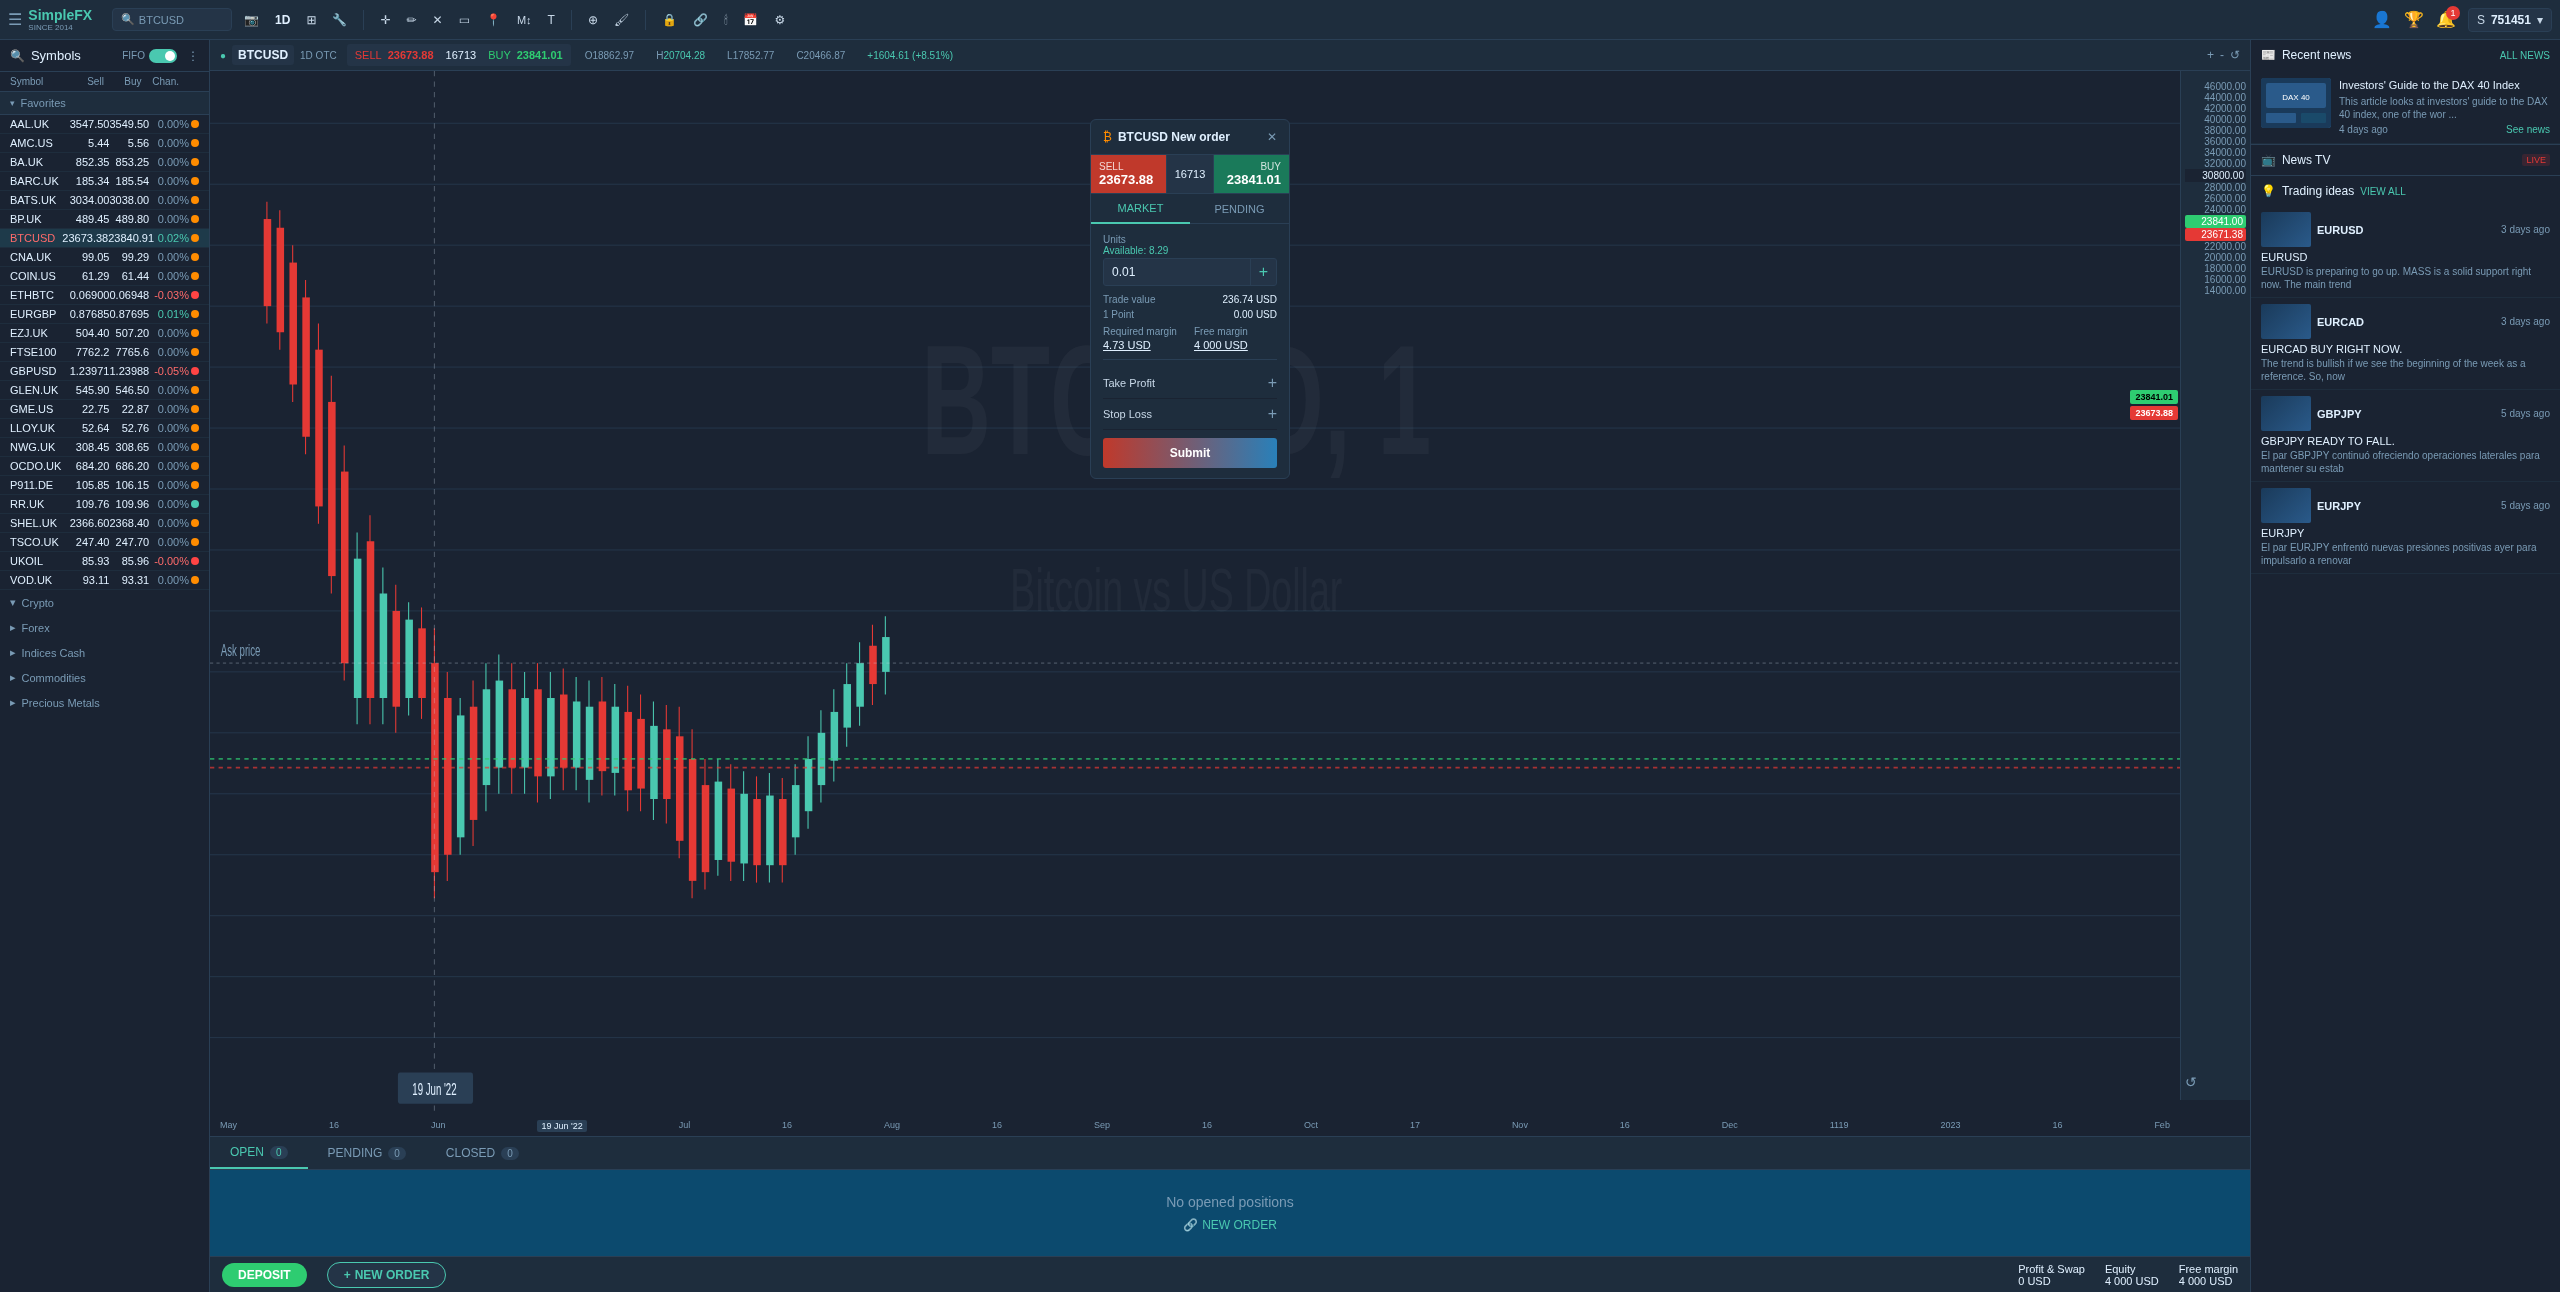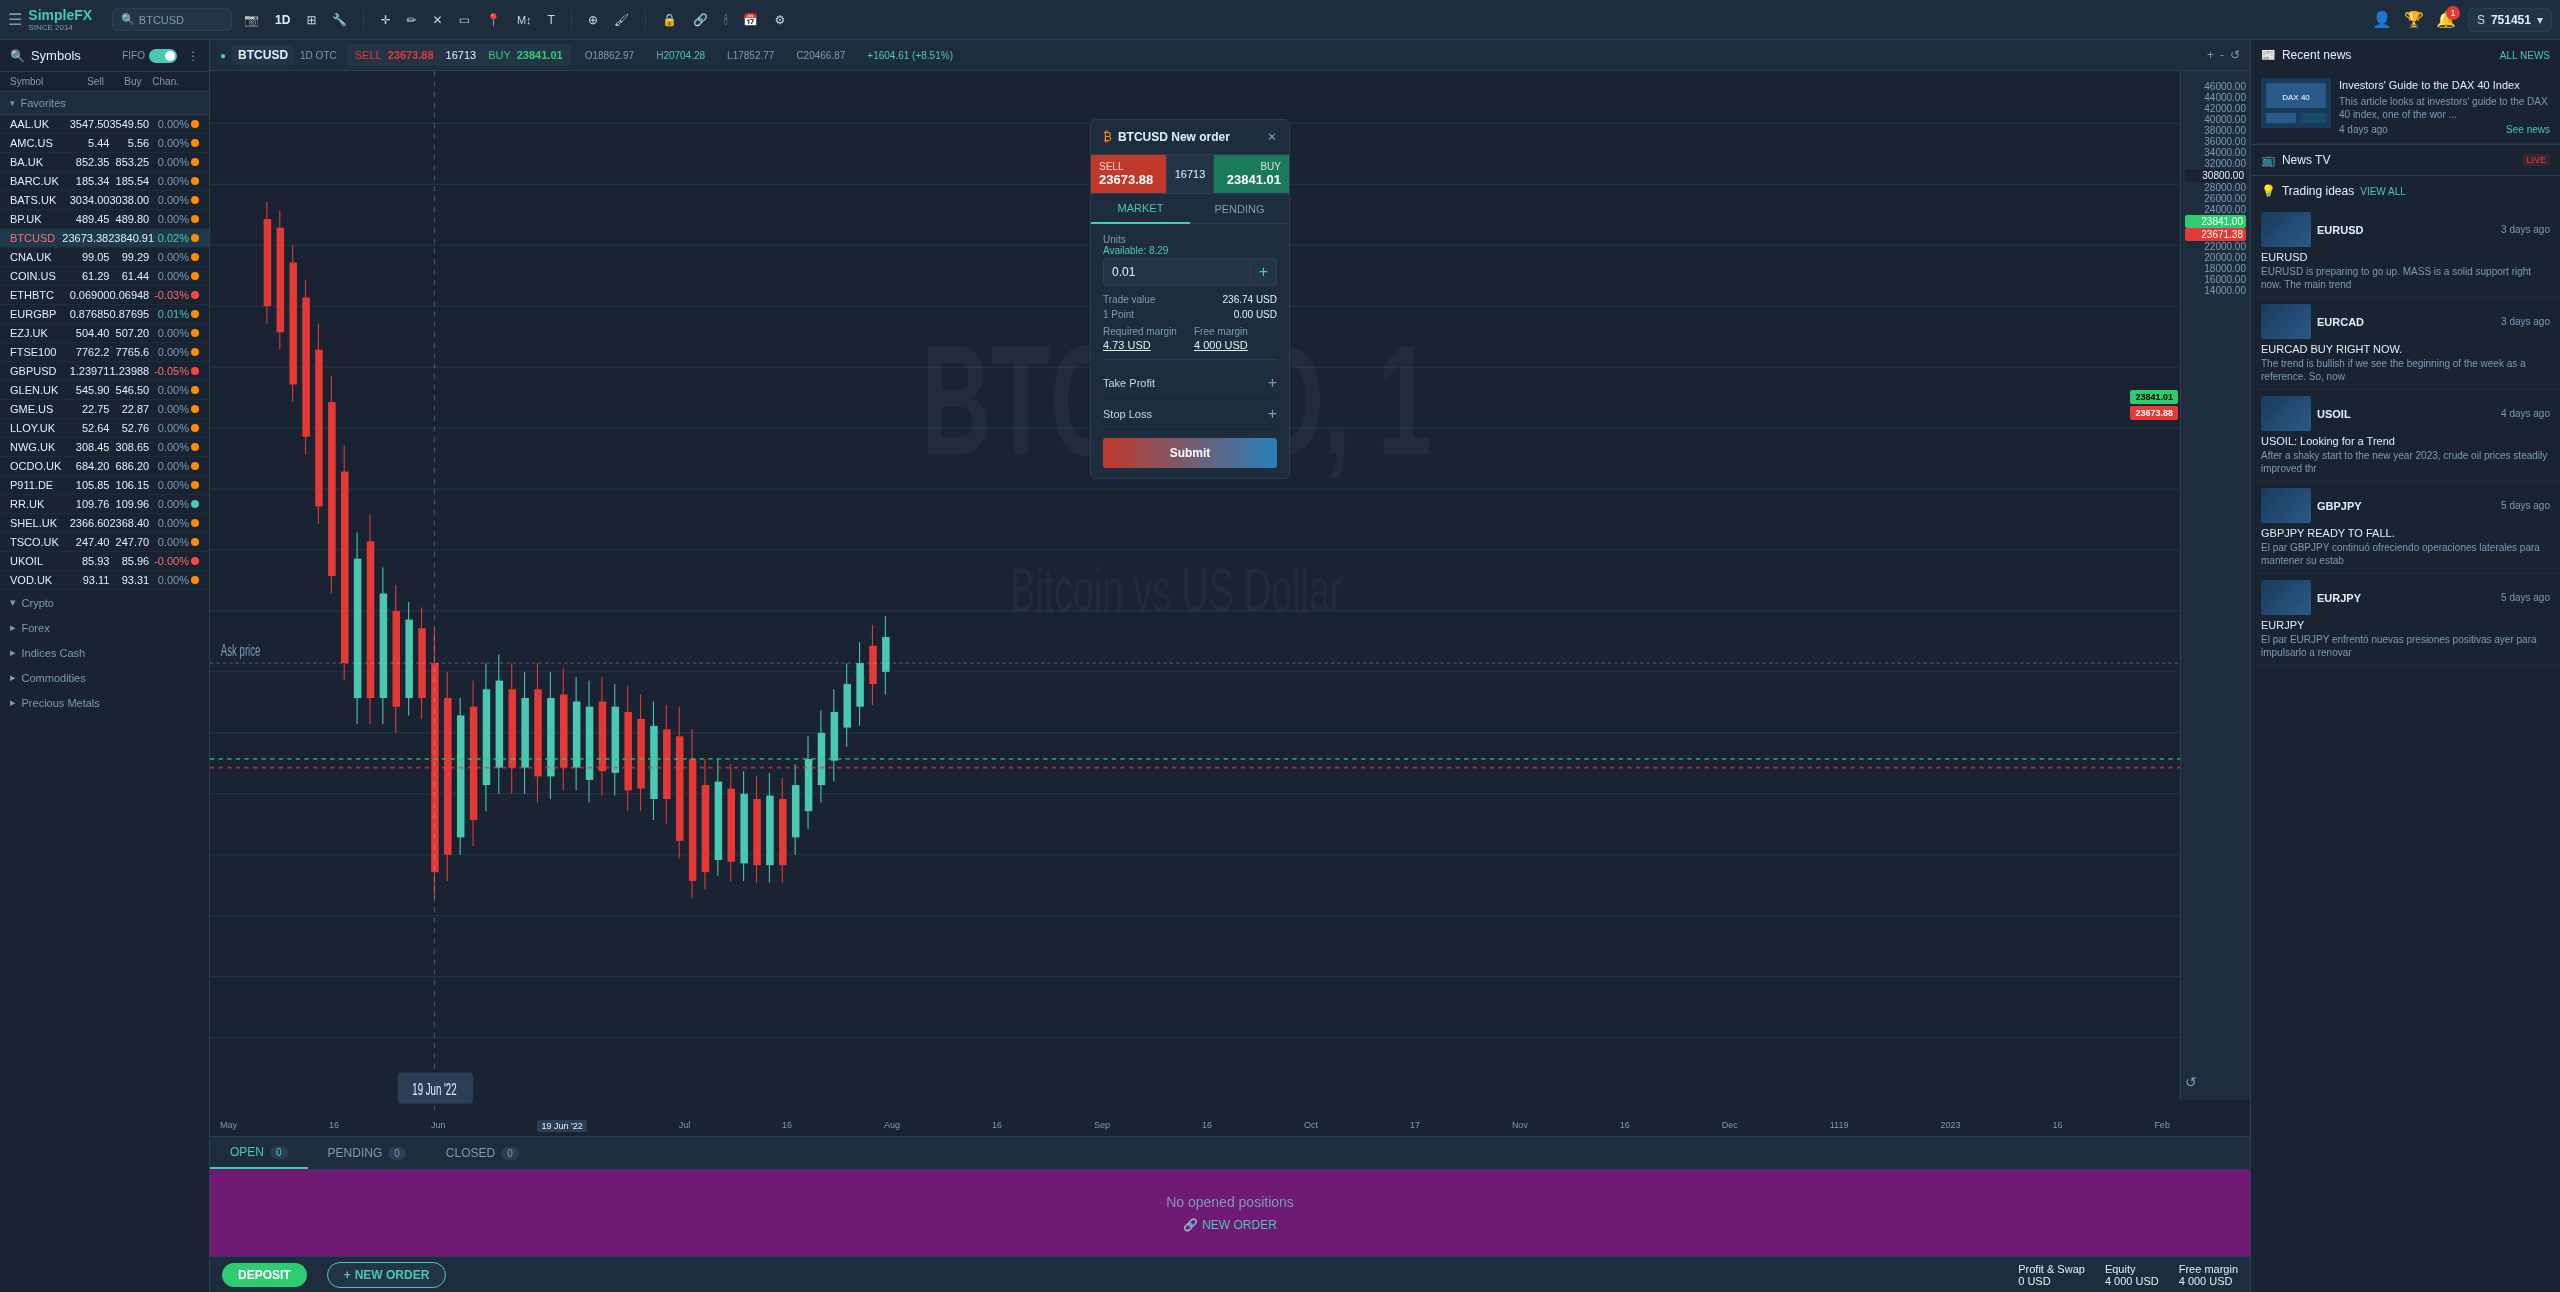--- a/index.html
+++ b/index.html
@@ -489,21 +489,21 @@
       flex-shrink: 0;
     }
     .idea-pair { color: #e0f0ff; font-size: 11px; font-weight: bold; }
     .idea-time { margin-left: auto; color: #7a9bb5; font-size: 10px; }
     .idea-title { color: #e0f0ff; font-size: 11px; margin-bottom: 2px; }
     .idea-desc { color: #7a9bb5; font-size: 10px; line-height: 1.3; }
 
     
     .bottom-area {
       height: 120px;
-      background: #701a75;
+      background: #0c4a6e;
       border-top: 1px solid #2a3f55;
       display: flex;
       flex-direction: column;
       flex-shrink: 0;
     }
     .bottom-tabs {
       display: flex;
       background: #1e2d3d;
       border-bottom: 1px solid #2a3f55;
     }
@@ -1309,29 +1309,20 @@
         <div class="idea-thumb"></div>
         <span class="idea-pair">EURCAD</span>
         <span class="idea-time">3 days ago</span>
       </div>
       <div class="idea-title">EURCAD BUY RIGHT NOW.</div>
       <div class="idea-desc">The trend is bullish if we see the beginning of the week as a reference. So, now</div>
     </div>
           <div class="trading-idea-item">
       <div class="idea-header">
         <div class="idea-thumb"></div>
-        <span class="idea-pair">USOIL</span>
-        <span class="idea-time">4 days ago</span>
-      </div>
-      <div class="idea-title">USOIL: Looking for a Trend</div>
-      <div class="idea-desc">After a shaky start to the new year 2023, crude oil prices steadily improved thr</div>
-    </div>
-          <div class="trading-idea-item">
-      <div class="idea-header">
-        <div class="idea-thumb"></div>
         <span class="idea-pair">GBPJPY</span>
         <span class="idea-time">5 days ago</span>
       </div>
       <div class="idea-title">GBPJPY READY TO FALL.</div>
       <div class="idea-desc">El par GBPJPY continuó ofreciendo operaciones laterales para mantener su estab</div>
     </div>
           <div class="trading-idea-item">
       <div class="idea-header">
         <div class="idea-thumb"></div>
         <span class="idea-pair">EURJPY</span>

